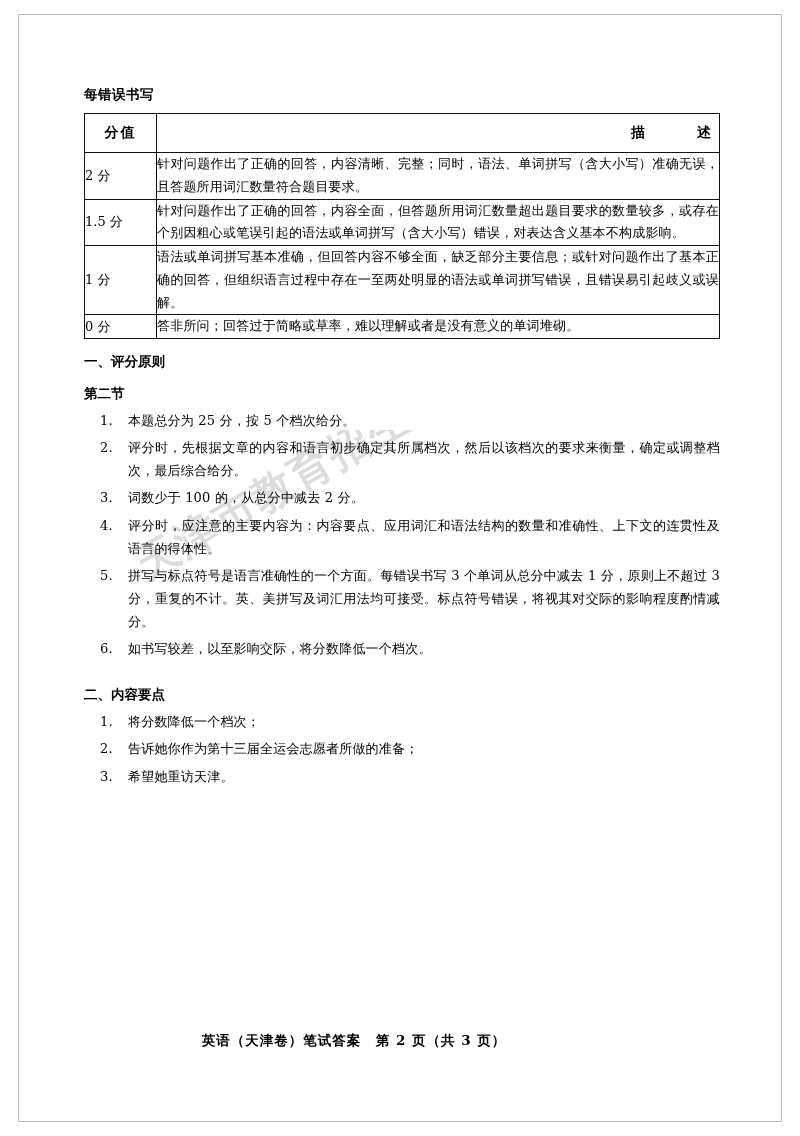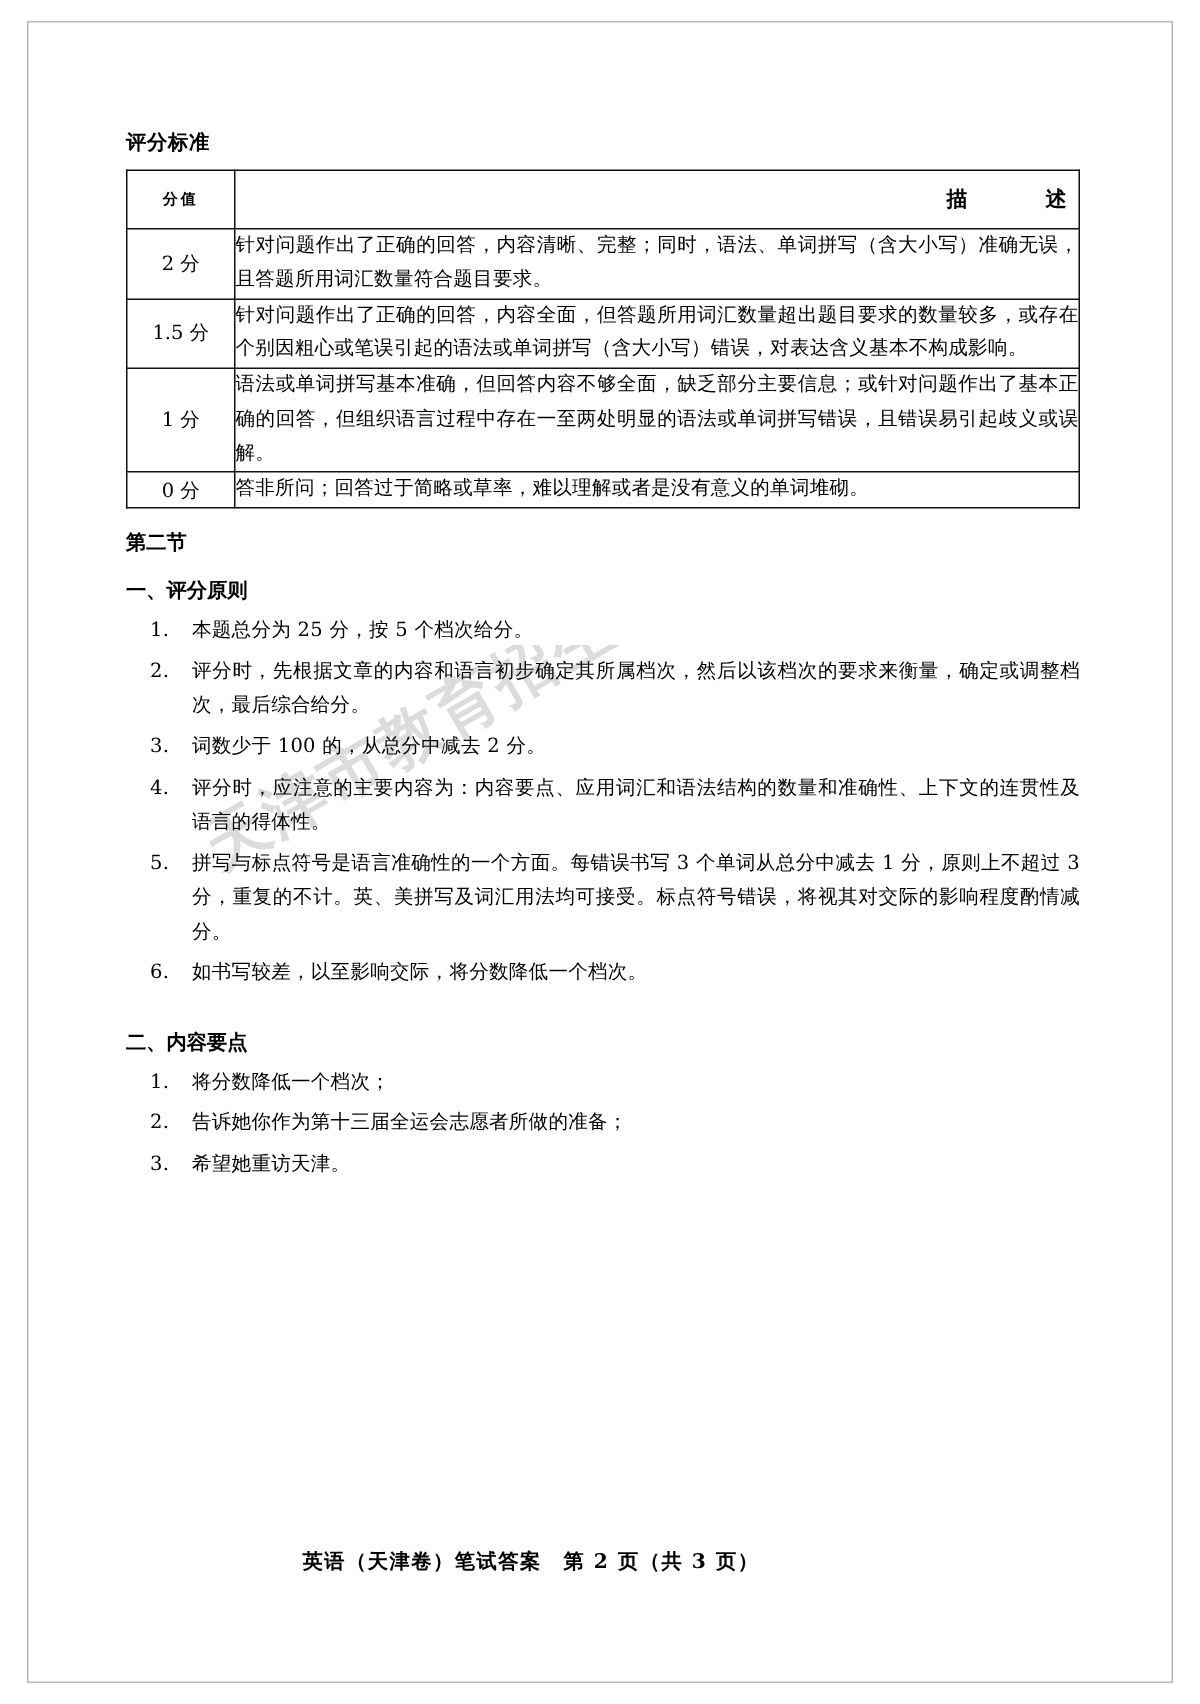--- a/index.html
+++ b/index.html
@@ -53,32 +53,31 @@
   }
   table.rubric td, table.rubric th {
     border: 1px solid #111;
     padding: 0;
     vertical-align: middle;
   }
   .col-score { width: 72px; }
   .th-cell {
     text-align: center;
     font-weight: bold;
-    font-size: 10px;
+    font-size: 14px;
     height: 38px;
     letter-spacing: 2px;
   }
   .th-desc {
     text-align: right;
     font-weight: bold;
     font-size: 14px;
     letter-spacing: 8px;
   }
   .score-cell {
-    text-align: center;
     font-size: 13px;
     font-family: "DejaVu Serif", "Liberation Serif", serif;
   }
   .desc-cell {
     font-size: 13px;
     line-height: 1.75;
     padding: 8px 10px 9px 12px;
     text-align: justify;
     letter-spacing: 0.2px;
   }
@@ -155,21 +154,21 @@
 <div class="page">
 
   <div class="page-frame"></div>
 
   <div class="watermark">
     <span>天津市教育招生考试院</span>
   </div>
 
   <div class="content">
 
-    <div class="sec-title">评分标准</div>
+    <div class="sec-title">每错误书写</div>
 
     <table class="rubric">
       <colgroup>
           <col class="col-score">
           <col>
         </colgroup>
       <tbody>
         <tr>
           <td class="th-cell">分值</td>
           <td class="th-cell th-desc">描　　述</td>
@@ -186,23 +185,23 @@
           <td class="score-cell">1 分</td>
           <td class="desc-cell">语法或单词拼写基本准确，但回答内容不够全面，缺乏部分主要信息；或针对问题作出了基本正确的回答，但组织语言过程中存在一至两处明显的语法或单词拼写错误，且错误易引起歧义或误解。</td>
         </tr>
         <tr>
           <td class="score-cell">0 分</td>
           <td class="desc-cell">答非所问；回答过于简略或草率，难以理解或者是没有意义的单词堆砌。</td>
         </tr>
       </tbody>
     </table>
 
+    <div class="block-title indent">一、评分原则</div>
+
     <div class="block-title">第二节</div>
-
-    <div class="block-title indent">一、评分原则</div>
     <ol class="list">
       <li><span class="num">1.</span><span>本题总分为 25 分，按 5 个档次给分。</span></li>
       <li><span class="num">2.</span><span>评分时，先根据文章的内容和语言初步确定其所属档次，然后以该档次的要求来衡量，确定或调整档次，最后综合给分。</span></li>
       <li><span class="num">3.</span><span>词数少于 100 的，从总分中减去 2 分。</span></li>
       <li><span class="num">4.</span><span>评分时，应注意的主要内容为：内容要点、应用词汇和语法结构的数量和准确性、上下文的连贯性及语言的得体性。</span></li>
       <li><span class="num">5.</span><span>拼写与标点符号是语言准确性的一个方面。每错误书写 3 个单词从总分中减去 1 分，原则上不超过 3 分，重复的不计。英、美拼写及词汇用法均可接受。标点符号错误，将视其对交际的影响程度酌情减分。</span></li>
       <li><span class="num">6.</span><span>如书写较差，以至影响交际，将分数降低一个档次。</span></li>
     </ol>
 
     <div class="section-gap"></div>

